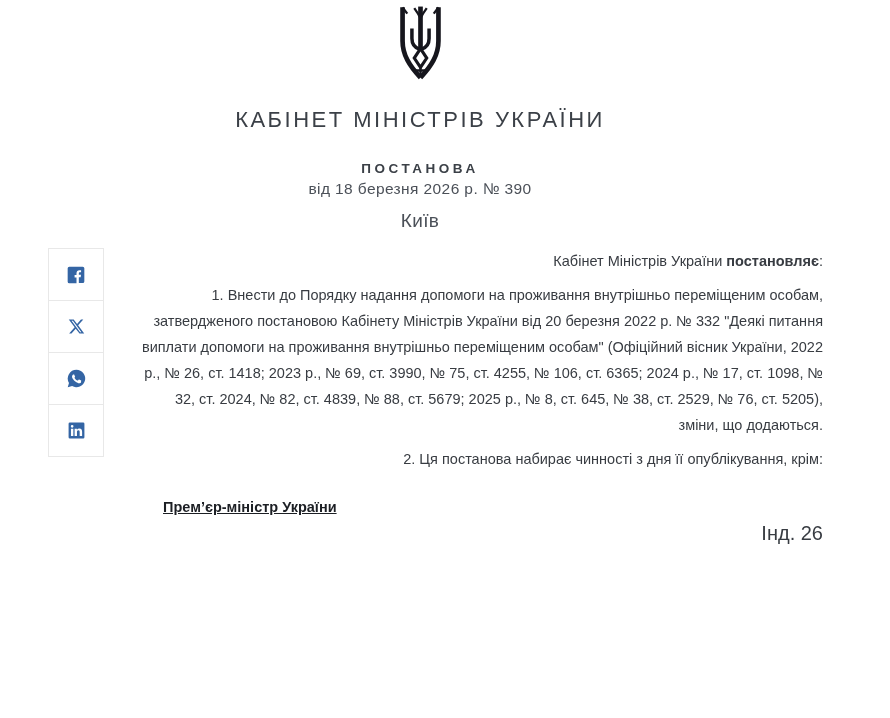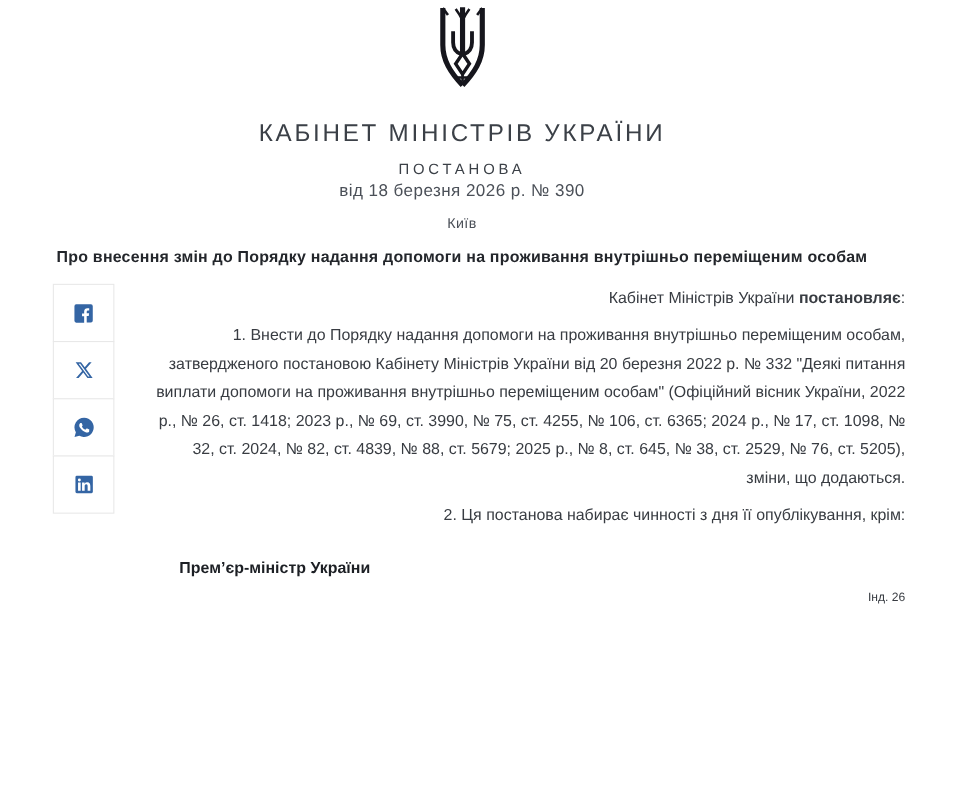--- a/index.html
+++ b/index.html
@@ -10,47 +10,47 @@
     color:#3a3e45;
     position:relative;
   }
   .doc-header { width:840px; text-align:center; padding-top:5px; }
   .emblem-wrap { display:inline-block; height:78px; }
   .org-name {
     margin-top:20px; font-size:22px; font-weight:500;
     letter-spacing:2.5px; color:#3b4047;
   }
   .doc-type {
-    margin-top:12px; font-size:13.5px; font-weight:400;
+    margin-top:28px; font-size:13.5px; font-weight:700;
     letter-spacing:3.5px; color:#3b4047;
   }
   .date-line { margin-top:4px; font-size:15.5px; color:#4b5058; letter-spacing:.4px; }
-  .city { margin-top:12px; font-size:13px; color:#4b5058; letter-spacing:.4px; }
+  .city { margin-top:12px; font-size:19px; color:#4b5058; letter-spacing:.4px; }
   .doc-title { margin-top:16px; font-size:14.5px; font-weight:700; color:#23262b; letter-spacing:.2px; }
 
   .doc-main { display:flex; align-items:flex-start; margin-top:16px; }
 
   .share-bar { margin-left:48px; width:56px; display:flex; flex-direction:column; flex:none; }
   .share-button {
     width:56px; height:53px; background:#fff;
     border:1px solid var(--share_border, #e8e8e8);
     display:flex; align-items:center; justify-content:center;
     cursor:pointer; color:var(--share_icon, #3465a4);
   }
   .share-button + .share-button { margin-top:-1px; }
   .share-button svg { display:block; fill:currentColor; }
 
   .doc-body { margin-left:29px; width:690px; font-size:14.5px; line-height:26px; color:#383c42; }
   .doc-body p { margin:0 0 8px 0;text-align:right; }
   .bold { font-weight:700; }
 
-  .signature-row { display:flex; margin-top:22px; font-weight:700; color:#1c1f24; font-size:14.5px; line-height:26px; }
+  .signature-row { display:flex; margin-top:22px; font-weight:700; color:#1c1f24; font-size:14.5px; line-height:26px;text-decoration:underline; }
   .sig-pos { margin-left:30px; width:250px; }
   .sig-name { letter-spacing:.3px; }
-  .index-line { margin-top:8px; font-size:11px; color:#383c42; }
+  .index-line { margin-top:8px; font-size:20px; color:#383c42; }
 </style>
 </head>
 <body>
 
 <header class="doc-header">
   <div class="emblem-wrap">
     <svg viewBox="0 0 64 100" width="53" height="78" aria-hidden="true">
       <g fill="none" stroke="#16161d">
         <path d="M9 3 L9 46 C9 64 18 78 32 93" stroke-width="6"></path>
         <path d="M55 3 L55 46 C55 64 46 78 32 93" stroke-width="6"></path>
@@ -62,21 +62,20 @@
         <path d="M32 17 C29 11 27 8 24 4 M32 17 C35 11 37 8 40 4" stroke-width="3"></path>
         <path d="M32 56 L40 68 L32 80 L24 68 Z" stroke-width="4"></path>
         <path d="M32 80 L32 89 M26 84 L38 84" stroke-width="3"></path>
       </g>
     </svg>
   </div>
   <div class="org-name">КАБІНЕТ МІНІСТРІВ УКРАЇНИ</div>
   <div class="doc-type">ПОСТАНОВА</div>
   <div class="date-line">від 18 березня 2026 р. № 390</div>
   <div class="city">Київ</div>
-  <div class="doc-title">Про внесення змін до Порядку надання допомоги на проживання внутрішньо переміщеним особам</div>
 </header>
 
 <div class="doc-main">
 
   <aside class="share-bar">
     <div class="share-button">
       <span>
         <svg viewBox="0 0 24 24" width="20" height="20">
           <path d="M20 2H4a2 2 0 0 0-2 2v16a2 2 0 0 0 2 2h8.6v-7h-2.3v-2.9h2.3V9.8c0-2.3 1.4-3.6 3.5-3.6 1 0 2 .2 2 .2v2.3h-1.2c-1.1 0-1.5.7-1.5 1.4v1.7h2.6l-.4 2.9h-2.2v7H20a2 2 0 0 0 2-2V4a2 2 0 0 0-2-2z"></path>
         </svg>

